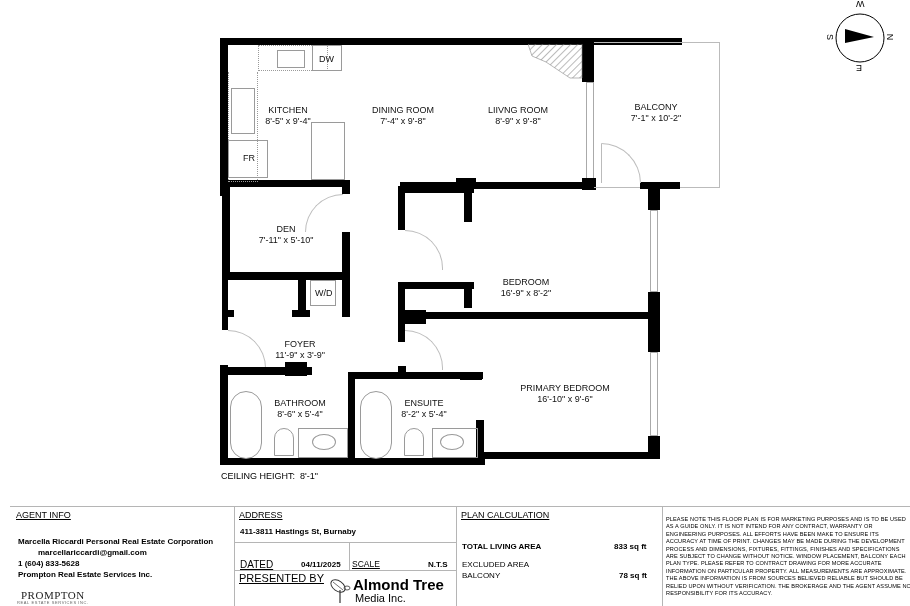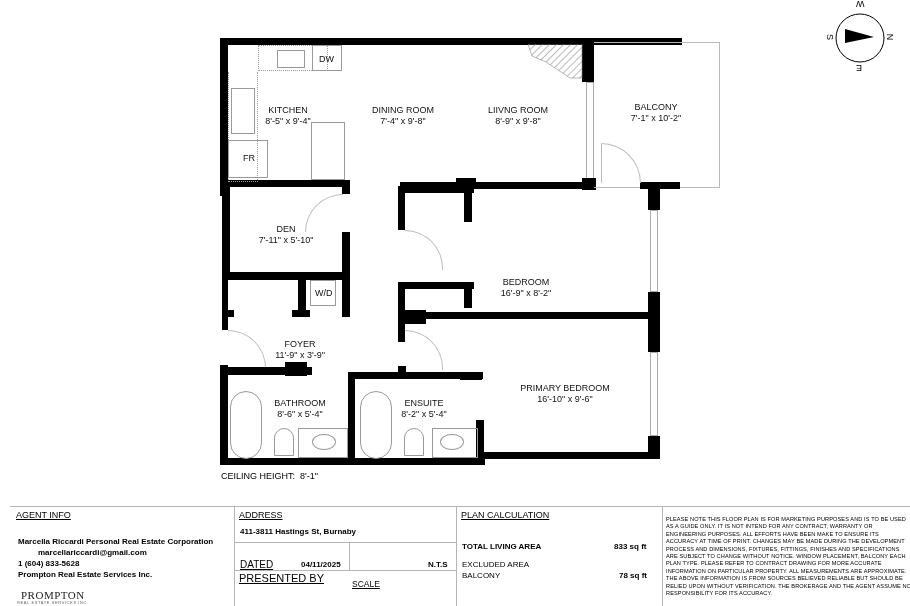--- a/index.html
+++ b/index.html
@@ -177,24 +177,34 @@
     </div>
   </div>
 
   <div class="fcol" style="left:224px;width:222px;">
     <div class="ftitle" style="left:4px;top:3px;">ADDRESS</div>
     <div class="fbold" style="left:5px;top:20px;">411-3811 Hastings St, Burnaby</div>
     <div class="abs" style="left:0;top:35px;width:222px;border-top:1px solid #b5b5b5;"></div>
     <div class="abs" style="left:114px;top:35px;height:28px;border-left:1px solid #b5b5b5;"></div>
     <div class="ftitle" style="left:5px;top:52px;font-size:10px;">DATED</div>
     <div class="fbold" style="left:66px;top:53px;">04/11/2025</div>
-    <div class="ftitle" style="left:117px;top:52px;font-size:8.5px;margin-top:20px;">SCALE</div>
+    <div class="ftitle" style="left:117px;top:52px;font-size:8.5px;">SCALE</div>
     <div class="fbold" style="left:193px;top:53px;">N.T.S</div>
     <div class="abs" style="left:0;top:63px;width:222px;border-top:1px solid #b5b5b5;"></div>
     <div class="ftitle" style="left:4px;top:65px;font-size:11px;">PRESENTED BY</div>
+    <div class="abs" style="left:94px;top:69px;width:128px;height:30px;">
+      <svg class="abs" style="left:0;top:2px;" width="24" height="26" viewBox="0 0 24 26">
+        <ellipse cx="9" cy="8" rx="8" ry="5" transform="rotate(35 9 8)" fill="none" stroke="#333" stroke-width="1"></ellipse>
+        <line x1="4" y1="4" x2="14" y2="12" stroke="#333" stroke-width="0.7"></line>
+        <line x1="11" y1="12" x2="11" y2="25" stroke="#333" stroke-width="1.2"></line>
+        <ellipse cx="18" cy="10" rx="3" ry="2" fill="none" stroke="#333" stroke-width="0.8"></ellipse>
+      </svg>
+      <div class="abs" style="left:24px;top:0;font-size:15px;font-weight:bold;white-space:nowrap;">Almond Tree</div>
+      <div class="abs" style="left:26px;top:16px;font-size:11px;white-space:nowrap;">Media Inc.</div>
+    </div>
   </div>
 
   <div class="fcol" style="left:446px;width:206px;">
     <div class="ftitle" style="left:4px;top:3px;">PLAN CALCULATION</div>
     <div class="fbold" style="left:5px;top:35px;">TOTAL LIVING AREA</div>
     <div class="fbold" style="left:157px;top:35px;">833 sq ft</div>
     <div class="fnorm" style="left:5px;top:53px;">EXCLUDED AREA</div>
     <div class="fnorm" style="left:5px;top:64px;">BALCONY</div>
     <div class="fbold" style="left:162px;top:64px;">78 sq ft</div>
   </div>

